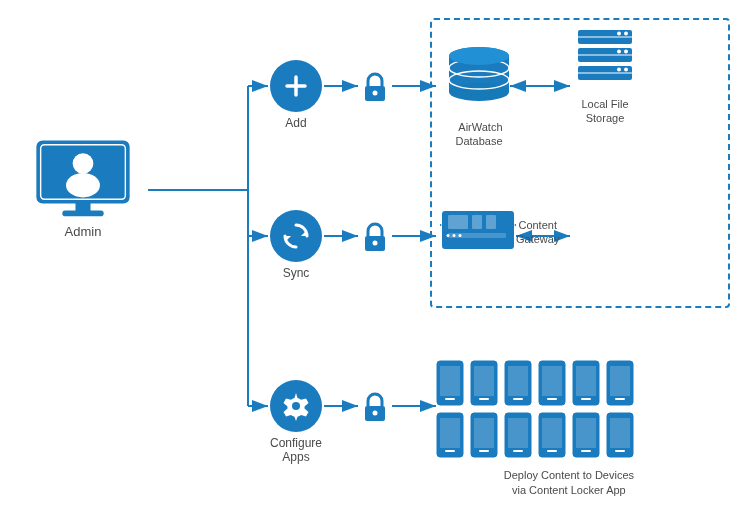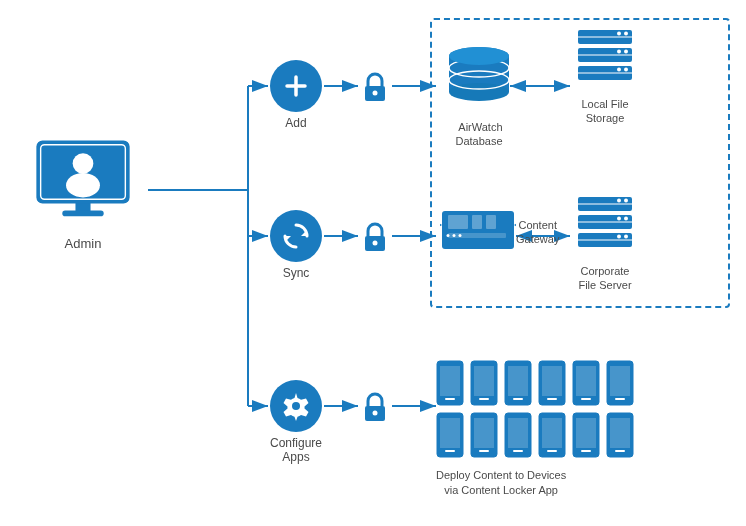--- a/index.html
+++ b/index.html
@@ -39,21 +39,21 @@
     }
 
     .monitor-icon {
       width: 100px;
       height: 80px;
     }
 
     .admin-label {
       color: #4a4a4a;
       font-size: 13px;
-      margin-top: 16px;
+      margin-top: 4px;
       font-weight: 500;
     }
 
     
     .action-node {
       position: absolute;
       display: flex;
       flex-direction: column;
       align-items: center;
     }
@@ -129,21 +129,21 @@
       text-align: center;
       margin-top: 4px;
       line-height: 1.3;
     }
 
     
     .mobile-group {
       position: absolute;
       display: flex;
       flex-direction: column;
-      align-items: flex-start;
+      align-items: flex-end;
     }
 
     .mobile-row {
       display: flex;
       gap: 6px;
       margin-bottom: 6px;
     }
 
     .mobile-device {
       width: 28px;
@@ -340,39 +340,20 @@
       <circle cx="20" cy="30.5" r="1.5" fill="white"></circle>
 
       <polygon points="2,20 -5,16 -5,24" fill="#1a7bbf"></polygon>
       <polygon points="74,20 81,16 81,24" fill="#1a7bbf"></polygon>
     </svg>
     <div class="gateway-label">
       Content<br>Gateway
     </div>
   </div>
 
-  <div class="storage-icon" style="top: 195px; left: 570px;">
-    <svg width="70" height="65" viewBox="0 0 70 65">
-      <rect x="8" y="2" width="54" height="14" rx="2" ry="2" fill="#1a7bbf"></rect>
-      <line x1="8" y1="9" x2="62" y2="9" stroke="white" stroke-width="1"></line>
-      <circle cx="56" cy="5.5" r="2" fill="white"></circle>
-      <circle cx="49" cy="5.5" r="2" fill="white"></circle>
-      <rect x="8" y="20" width="54" height="14" rx="2" ry="2" fill="#1a7bbf"></rect>
-      <line x1="8" y1="27" x2="62" y2="27" stroke="white" stroke-width="1"></line>
-      <circle cx="56" cy="23.5" r="2" fill="white"></circle>
-      <circle cx="49" cy="23.5" r="2" fill="white"></circle>
-      <rect x="8" y="38" width="54" height="14" rx="2" ry="2" fill="#1a7bbf"></rect>
-      <line x1="8" y1="45" x2="62" y2="45" stroke="white" stroke-width="1"></line>
-      <circle cx="56" cy="41.5" r="2" fill="white"></circle>
-      <circle cx="49" cy="41.5" r="2" fill="white"></circle>
-    </svg>
-    <div class="storage-label">
-      Corporate<br>File Server
-    </div>
-  </div>
 
   <div class="mobile-group" style="top: 360px; left: 436px;">
 
     <div class="mobile-row">
 
       <svg class="mobile-device" viewBox="0 0 28 46">
         <rect x="1" y="1" width="26" height="44" rx="3" ry="3" fill="#1a7bbf" stroke="#1a7bbf" stroke-width="1"></rect>
         <rect x="4" y="6" width="20" height="30" fill="white" opacity="0.2"></rect>
         <rect x="9" y="38" width="10" height="2" rx="1" fill="white"></rect>
       </svg>

